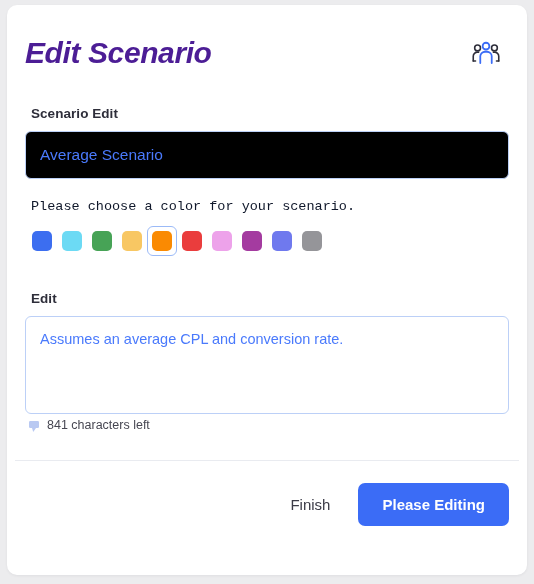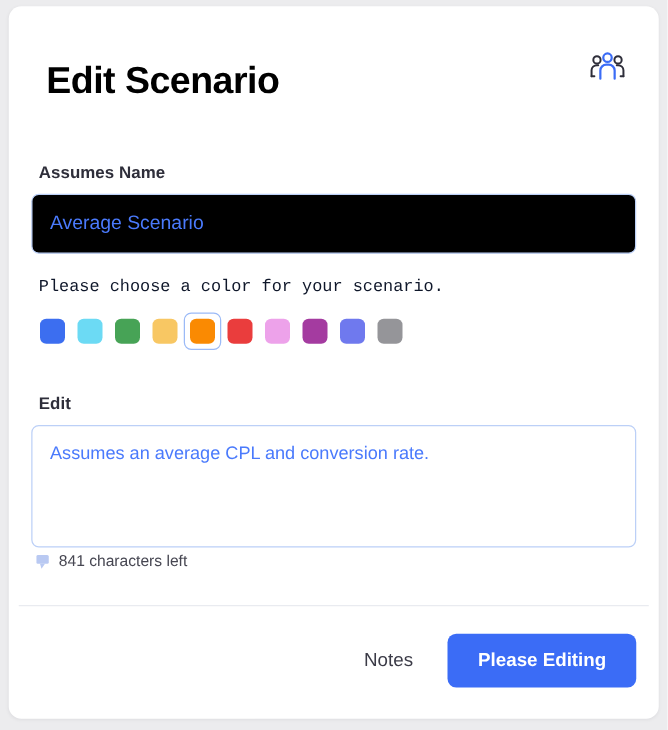--- a/index.html
+++ b/index.html
@@ -32,24 +32,25 @@
   .modal-header {
     display: flex;
     align-items: flex-start;
     justify-content: space-between;
     padding: 28px 26px 0 18px;
   }
   .modal-title {
     font-size: 30px;
     line-height: 36px;
     font-weight: bold;
-    color: #000000;
+    color: #4c1d95;
     letter-spacing: -0.4px;
-    margin: 12px;
+    margin: 0;
     padding-top: 2px;
+    font-style: italic;
   }
   .header-icon {
     width: 30px;
     height: 30px;
     display: block;
     flex: 0 0 auto;
     margin-top: 6px;
   }
 
   
@@ -203,21 +204,21 @@
         <path d="M29.6 23.5h-2.4" stroke="#2e2e3a" stroke-width="1.7" stroke-linecap="round"></path>
 
         <circle cx="16" cy="7.6" r="3.6" stroke="#3b6cf6" stroke-width="1.9"></circle>
         <path d="M9.9 25.6v-7.1c0-2.7 2.3-4.9 5.1-4.9h2c2.8 0 5.1 2.2 5.1 4.9v7.1" stroke="#3b6cf6" stroke-width="1.9" stroke-linecap="round" stroke-linejoin="round"></path>
       </svg>
     </span>
   </div>
 
   <div class="modal-body">
 
-    <div class="field-label">Assumes Name</div>
+    <div class="field-label">Scenario Edit</div>
     <input class="text-input" type="text" placeholder="Scenario Name" value="Average Scenario" style="">
     
 
     <div class="helper-text">Please choose a color for your scenario.</div>
 
     <div class="swatch-row" id="swatch-row">
         <div class="swatch-cell">
           <span class="swatch" style="background: rgb(60, 110, 240);"></span>
         </div>
         <div class="swatch-cell">
@@ -260,17 +261,17 @@
         </svg>
       </span>
       <span class="char-count-text">841 characters left</span>
     </div>
 
   </div>
 
   <div class="divider"></div>
 
   <div class="modal-footer">
-    <button class="btn-cancel">Notes</button>
+    <button class="btn-cancel">Finish</button>
     <button class="btn-primary">Please Editing</button>
   </div>
 
 </div>
 
 </body></html>

